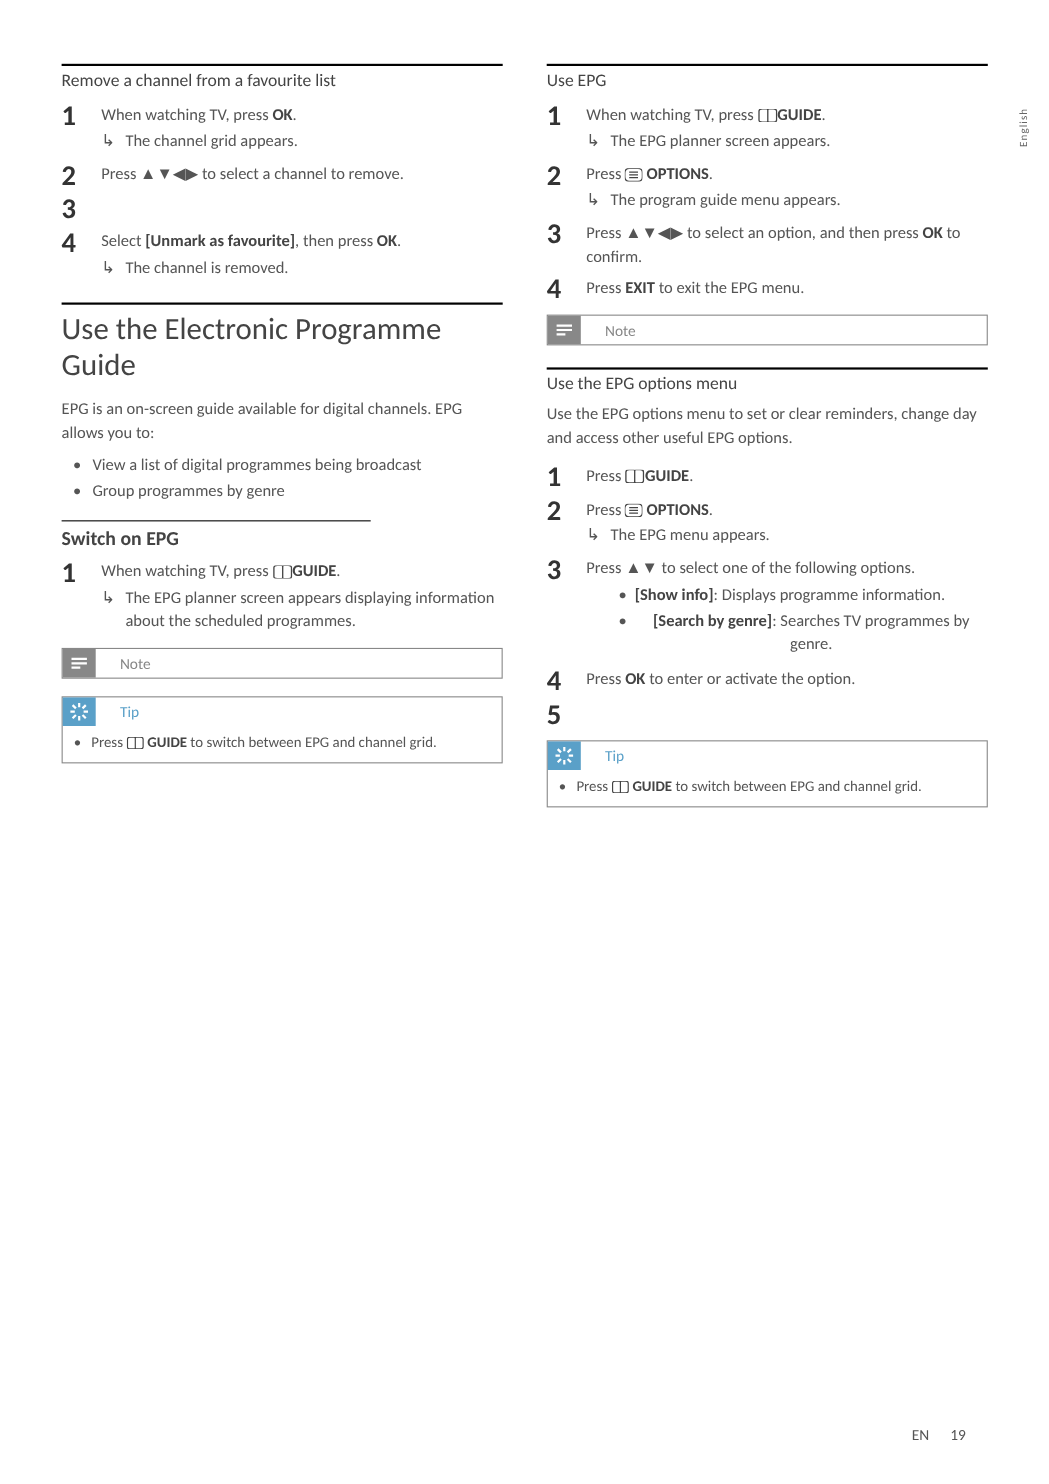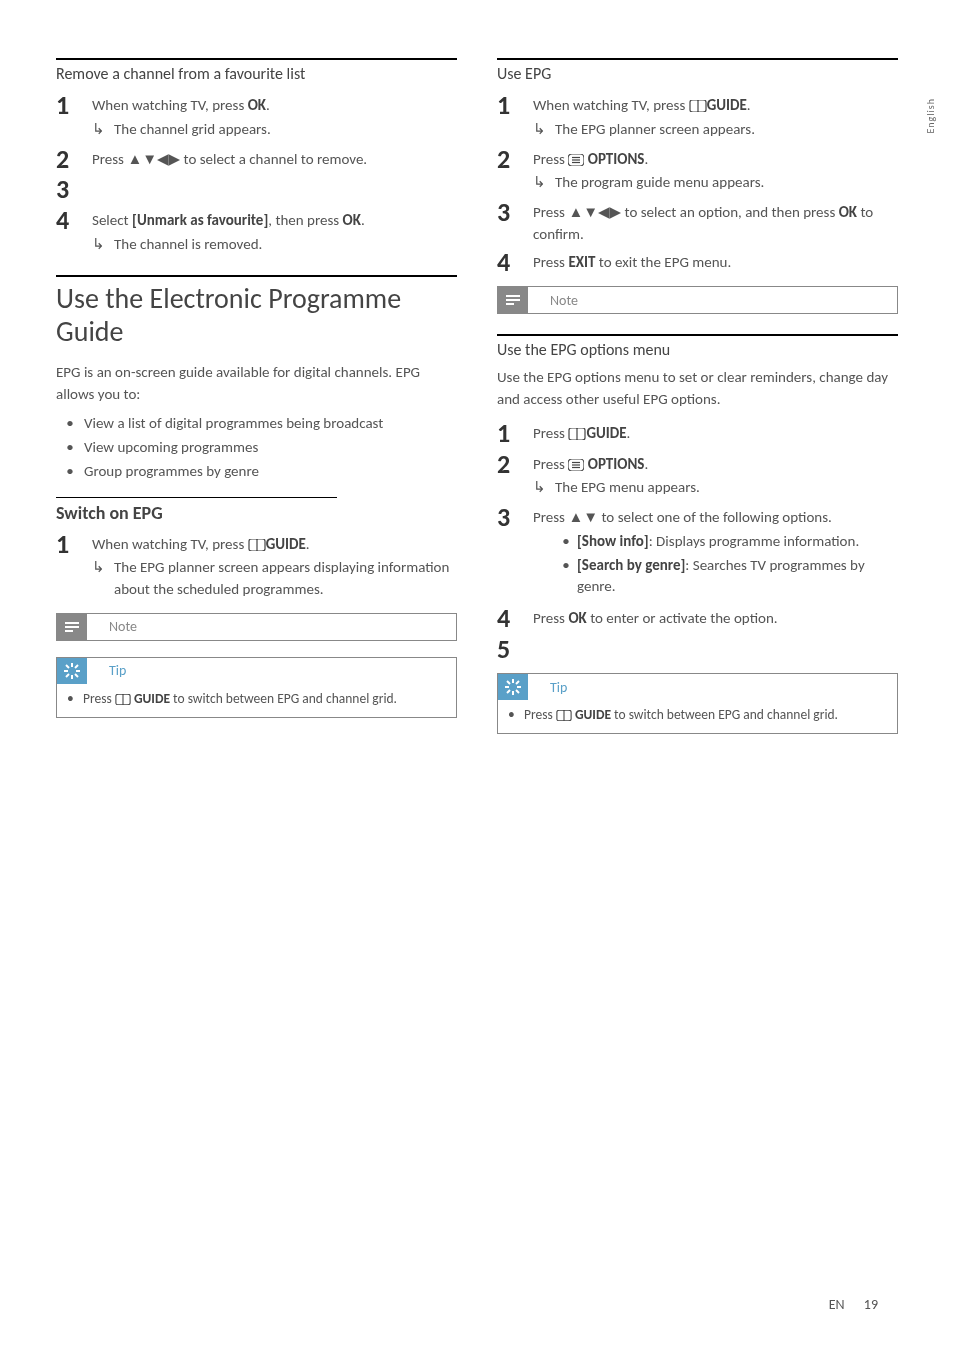--- a/index.html
+++ b/index.html
@@ -101,21 +101,21 @@
     line-height: 1.45;
     color: #555;
     margin-bottom: 2px;
   }
   ul.bullets > li::before {
     content: "•";
     width: 28px;
     text-align: center;
     flex-shrink: 0;
   }
-  ul.subbullets { list-style: none; padding: 0; margin: 2px 0 4px 22px; }
+  ul.subbullets { list-style: none; padding: 0; margin: 2px 0 4px 22px; text-align: center; }
   ul.subbullets > li {
     display: flex;
     font-size: 15px;
     line-height: 1.45;
     color: #555;
     margin-bottom: 2px;
   }
   ul.subbullets > li::before {
     content: "•";
     width: 22px;
@@ -221,23 +221,20 @@
       </li>
     </ol>
 
     <hr class="hr-med">
     <h1 class="section">Use the Electronic Programme Guide</h1>
 
     <p class="body">EPG is an on-screen guide available for digital channels. EPG allows you to:</p>
     <ul class="bullets">
       <li>
           <span>View a list of digital programmes being broadcast</span>
-        </li>
-      <li>
-          <span>View upcoming programmes</span>
         </li>
       <li>
           <span>Group programmes by genre</span>
         </li>
     </ul>
 
     <hr class="hr-thin">
     <h3 class="subsub">Switch on EPG</h3>
 
     <ol class="steps">

